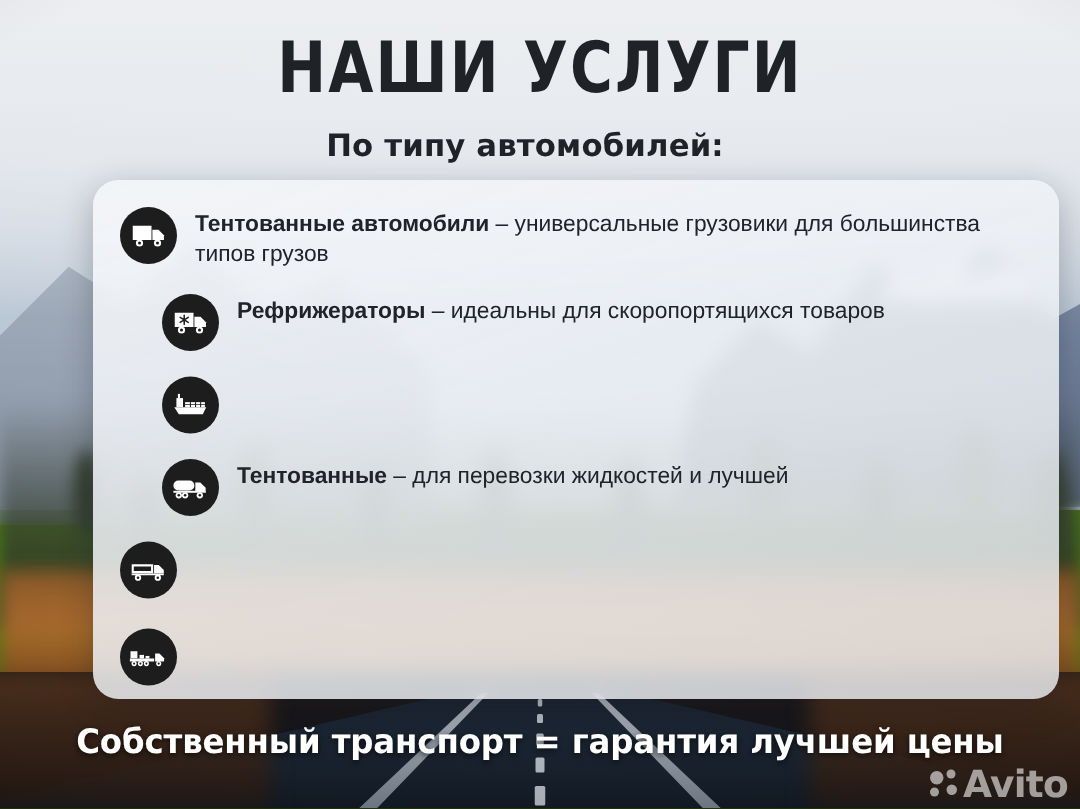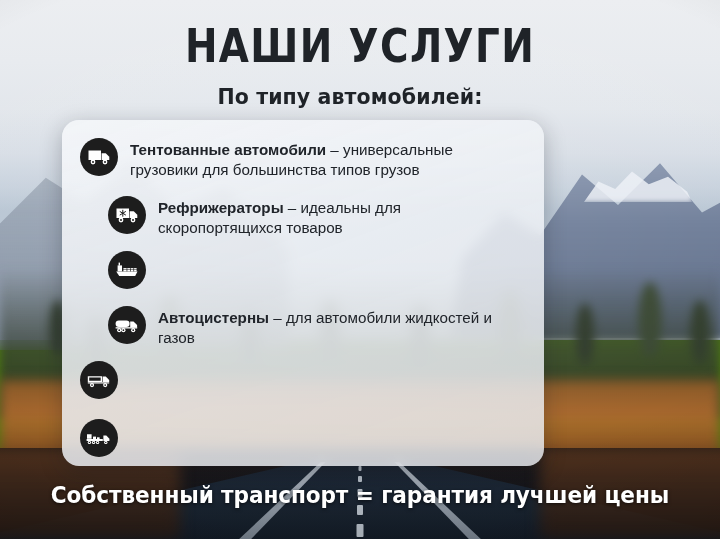--- a/index.html
+++ b/index.html
@@ -140,21 +140,21 @@
     font-weight: 700;
     color: #1f2328;
     font-family: "DejaVu Sans", sans-serif;
     letter-spacing: .1px;
   }
 
   
   .card {
     position: absolute;
     left: 62px; top: 120px;
-    width: 482px; height: 346px;
+    width: 644px; height: 346px;
     border-radius: 17px;
     background: linear-gradient(160deg, rgba(244,246,249,.90) 0%, rgba(238,241,245,.86) 45%, rgba(233,236,241,.83) 100%);
     box-shadow: 0 6px 22px rgba(20,24,32,.28);
     backdrop-filter: blur(6px);
     overflow: hidden;
   }
 
   .rows { padding: 13px 0 0 0; }
 
   .row {
@@ -316,21 +316,21 @@
             <rect x="0.6" y="10.2" width="21.6" height="1.3" fill="#fff"></rect>
             <circle cx="4.2" cy="13.2" r="2.1" fill="#fff"></circle>
             <circle cx="4.2" cy="13.2" r="0.85" fill="#1d1d1d"></circle>
             <circle cx="8.4" cy="13.2" r="2.1" fill="#fff"></circle>
             <circle cx="8.4" cy="13.2" r="0.85" fill="#1d1d1d"></circle>
             <circle cx="18.2" cy="13.2" r="2.1" fill="#fff"></circle>
             <circle cx="18.2" cy="13.2" r="0.85" fill="#1d1d1d"></circle>
           </svg>
         </span>
         <span class="row-text">
-          <b>Автоцистерны</b><span class="dash-sep"> – </span><span>для автомобили жидкостей и газов</span>
+          <b>Тентованные</b><span class="dash-sep"> – </span><span>для перевозки жидкостей и лучшей</span>
         </span>
       </div>
 
       <div class="row row-tall">
         <span class="icon-badge">
           <svg width="24" height="16" viewBox="0 0 24 16">
             <path d="M0.8 4.2h14.3v5.9H0.8z" fill="#fff"></path>
             <path d="M2.2 5.6h11.5v3.1H2.2z" fill="#1d1d1d"></path>
             <path d="M15.7 4.6h3.1l3.4 3.4v2.1h-6.5z" fill="#fff"></path>
             <rect x="0.8" y="10.3" width="21.4" height="1.2" fill="#fff"></rect>
@@ -360,14 +360,23 @@
             <circle cx="19.8" cy="11.4" r="0.7" fill="#1d1d1d"></circle>
           </svg>
         </span>
       </div>
 
     </div>
   </div>
 
   <div class="footer">Собственный транспорт = гарантия лучшей цены</div>
 
+  <div class="watermark">
+    <span class="wm-dots">
+      <i class="wm-d1"></i>
+        <i class="wm-d2"></i>
+        <i class="wm-d3"></i>
+        <i class="wm-d4"></i>
+    </span>
+    <span class="wm-text">Avito</span>
+  </div>
 
 </div>
 
 </body></html>

